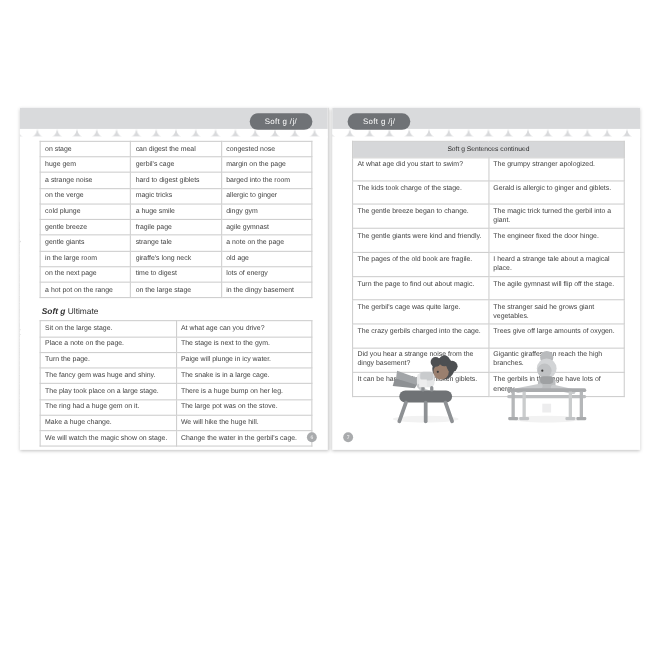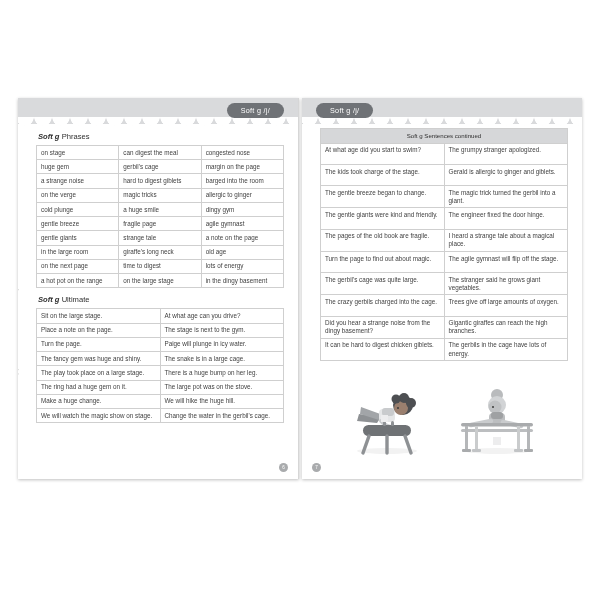--- a/index.html
+++ b/index.html
@@ -21,21 +21,21 @@
     top: 98px;
     width: 564px;
     height: 381px;
     display: flex;
     gap: 0;
   }
 
   .page {
     position: relative;
     width: 280px;
-    height: 381px;
+    height: 311px;
     background: #ffffff;
     box-shadow: 0 1px 3px rgba(0,0,0,0.25);
     overflow: hidden;
   }
   .page.left  { border-right: 1px solid #d6d6d6; }
   .page.right { margin-left: 3px; }
 
   
   .scallop-band {
     position: absolute;
@@ -158,23 +158,20 @@
 <body>
 
 <div class="spread">
 
   <div class="page left">
     <div class="scallop-band"></div>
     <div class="tab-pill">Soft g /j/</div>
 
     <div class="page-body">
 
-      <div class="section-title">
-        <b>Soft g</b><span> Phrases</span>
-      </div>
 
       <table class="grid">
         <tbody id="phrases-body">
             <tr>
               <td>on stage</td>
               <td>can digest the meal</td>
               <td>congested nose</td>
             </tr>
             <tr>
               <td>huge gem</td>

